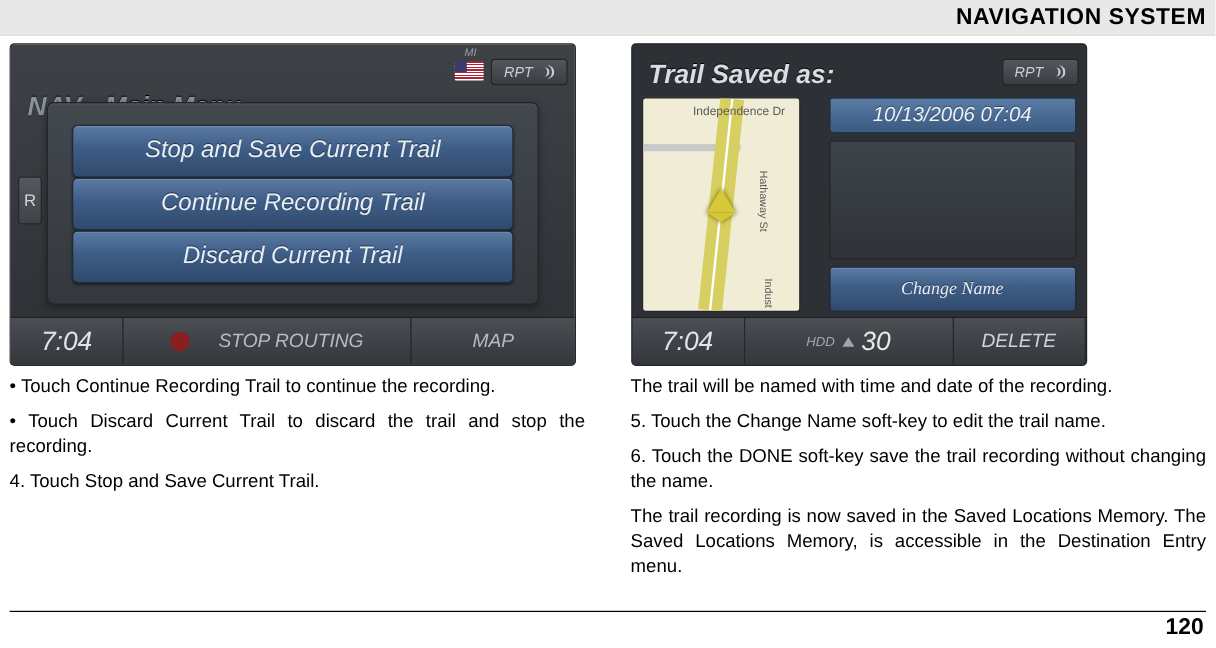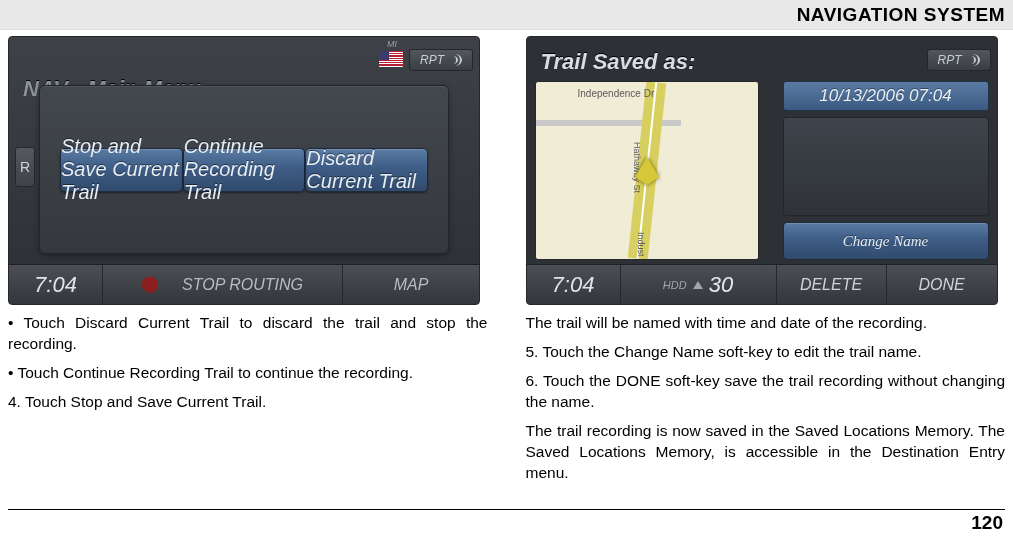--- a/index.html
+++ b/index.html
@@ -45,21 +45,21 @@
   .rpt-pill-l .waves::before,
   .rpt-pill-l .waves::after { content:""; position:absolute; border:2px solid #c8ced4; border-left:none; border-top:none; border-bottom:none; border-radius:50%; }
   .rpt-pill-l .waves::before { width:8px; height:8px; top:3px; left:0; }
   .rpt-pill-l .waves::after  { width:12px; height:12px; top:1px; left:0; }
 
   .nav-left-panel {
     position:absolute; top:48px; left:30px; right:30px; bottom:50px;
     background: linear-gradient(#43484e,#34383d);
     border:1px solid #22252a; border-radius:6px;
     box-shadow: inset 0 1px 0 rgba(255,255,255,0.08), 0 2px 6px rgba(0,0,0,0.35);
-    display:flex; flex-direction:row; justify-content:center; align-items:center;
+    display:flex; flex-direction:column; justify-content:center; align-items:center;
     padding:14px 20px; gap:0;
   }
   .nav-left-side-r {
     position:absolute; left:6px; top:110px; width:20px; height:40px;
     background: linear-gradient(#55595f,#3f4347);
     border:1px solid #25272b; border-radius:3px;
     color:#cfd4da; font-size:14px; display:flex; align-items:center; justify-content:center;
   }
   .trail-btn {
     width: 100%; height: 44px;
@@ -84,21 +84,21 @@
   .footer-cell.clock  { width:94px; font-size:22px; color:#dfe4e9; font-style:italic; }
   .footer-cell.stop   { flex:1; gap:24px; font-style:italic; }
   .footer-cell.stop .oct {
     width:16px; height:16px; background:#8b1f1f;
     clip-path: polygon(30% 0,70% 0,100% 30%,100% 70%,70% 100%,30% 100%,0 70%,0 30%);
   }
   .footer-cell.map    { width:136px; font-style:italic; border-right:none; }
 
   
   .nav-right {
-    width: 472px; height: 269px;
+    width: 380px; height: 269px;
     background:#2d3034;
     border-radius:4px; border:1px solid #25272a;
     position:relative; overflow:hidden;
   }
   .nr-title {
     position:absolute; top:12px; left:14px; color:#d8dde3;
     font-style:italic; font-size:22px; font-weight:600;
     text-shadow:0 -1px 0 #000;
   }
   .rpt-pill-r {
@@ -214,22 +214,22 @@
           <div class="footer-cell clock">7:04</div>
           <div class="footer-cell stop">
             <span class="oct"></span>
             <span>STOP ROUTING</span>
           </div>
           <div class="footer-cell map">MAP</div>
         </div>
       </div>
 
       <div class="body-text">
+        <p>• Touch Continue Recording Trail to continue the recording.</p>
         <p>• Touch Discard Current Trail to discard the trail and stop the recording.</p>
-        <p>• Touch Continue Recording Trail to continue the recording.</p>
         <p>4. Touch Stop and Save Current Trail.</p>
       </div>
     </div>
 
     <div class="col col-right">
       <div class="nav-right">
         <span class="nr-title">Trail Saved as:</span>
         <div class="rpt-pill-r">
           <span>RPT</span>
           <span class="waves"></span>
@@ -252,21 +252,20 @@
         </div>
 
         <div class="nr-footer">
           <div class="nr-fcell clock">7:04</div>
           <div class="nr-fcell hdd">
             <span class="hddlabel">HDD</span>
             <span class="tri"></span>
             <span class="hddval">30</span>
           </div>
           <div class="nr-fcell del">DELETE</div>
-          <div class="nr-fcell done">DONE</div>
         </div>
       </div>
 
       <div class="body-text">
         <p>The trail will be named with time and date of the recording.</p>
         <p>5. Touch the Change Name soft-key to edit the trail name.</p>
         <p>6. Touch the DONE soft-key save the trail recording without changing the name.</p>
         <p>The trail recording is now saved in the Saved Locations Memory. The Saved Locations Memory, is accessible in the Destination Entry menu.</p>
       </div>
     </div>

